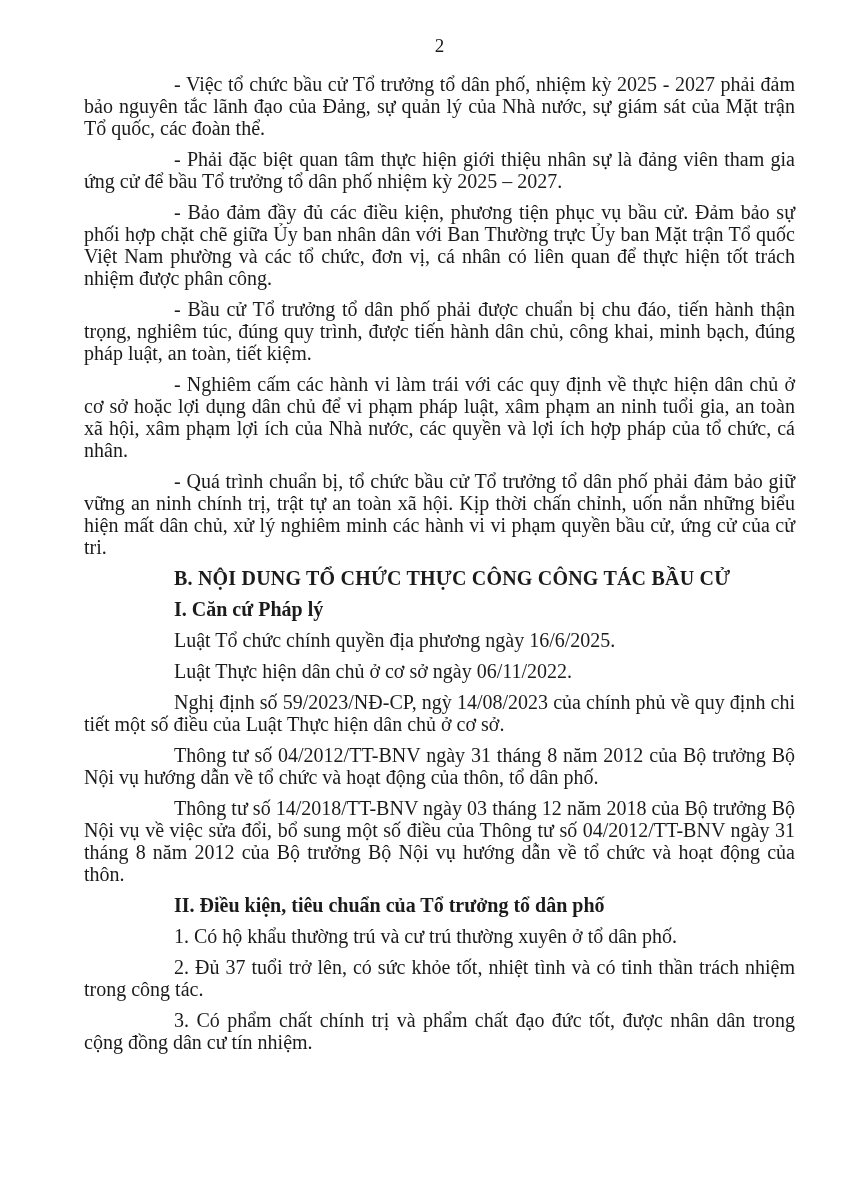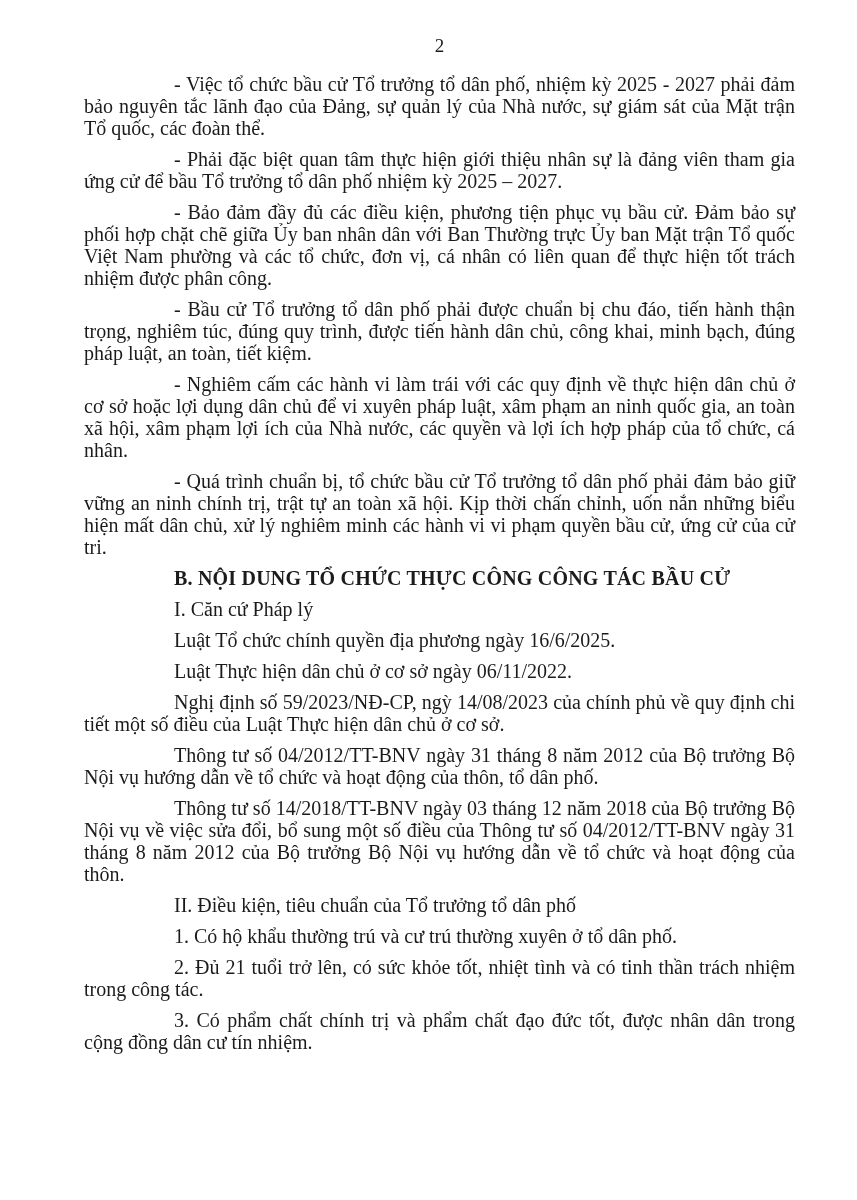--- a/index.html
+++ b/index.html
@@ -26,50 +26,50 @@
     margin-bottom: 16px;
   }
   .blk {
     font-size: 20px;
     line-height: 22px;
     text-align: justify;
     text-indent: 90px;
     margin: 9px 0 0 0;
   }
   .blk.heading {
-    font-weight: normal;
+    font-weight: bold;
   }
   .blk.major-heading {
     font-weight: bold;
     letter-spacing: 0.2px;
   }
 </style>
 </head>
 <body>
 
 <div class="page">
 
   <div class="page-number">2</div>
 
   <p class="blk">- Việc tổ chức bầu cử Tổ trưởng tổ dân phố, nhiệm kỳ 2025 - 2027 phải đảm bảo nguyên tắc lãnh đạo của Đảng, sự quản lý của Nhà nước, sự giám  sát của Mặt trận Tổ quốc, các đoàn thể.</p>
   <p class="blk">- Phải đặc biệt quan tâm thực hiện giới thiệu nhân sự là đảng viên tham gia ứng cử để bầu Tổ trưởng tổ dân phố nhiệm kỳ 2025 – 2027.</p>
   <p class="blk">- Bảo đảm đầy đủ các điều kiện, phương tiện phục vụ bầu cử. Đảm bảo sự phối hợp chặt chẽ giữa Ủy ban nhân dân với Ban Thường trực Ủy ban Mặt trận Tổ quốc Việt Nam phường và các tổ chức, đơn vị, cá nhân có liên quan để thực hiện tốt trách nhiệm được phân công.</p>
   <p class="blk">- Bầu cử Tổ trưởng tổ dân phố phải được chuẩn bị chu đáo, tiến hành thận trọng, nghiêm túc, đúng quy trình, được tiến hành dân chủ, công khai, minh bạch, đúng pháp luật, an toàn, tiết kiệm.</p>
-  <p class="blk">- Nghiêm cấm các hành vi làm trái với các quy định về thực hiện dân chủ ở cơ sở hoặc lợi dụng dân chủ để vi xuyên pháp luật, xâm phạm an ninh quốc gia, an toàn xã  hội, xâm phạm lợi ích của Nhà nước, các quyền và lợi ích hợp pháp của tổ chức, cá nhân.</p>
+  <p class="blk">- Nghiêm cấm các hành vi làm trái với các quy định về thực hiện dân chủ ở cơ sở hoặc lợi dụng dân chủ để vi phạm pháp luật, xâm phạm an ninh tuổi gia, an toàn xã  hội, xâm phạm lợi ích của Nhà nước, các quyền và lợi ích hợp pháp của tổ chức, cá nhân.</p>
   <p class="blk">- Quá trình chuẩn bị, tổ chức bầu cử Tổ trưởng tổ dân phố phải đảm bảo giữ vững an ninh chính trị, trật tự an toàn xã hội. Kịp thời chấn chỉnh, uốn nắn những biểu hiện mất dân chủ, xử lý nghiêm minh các hành vi vi phạm quyền bầu cử, ứng cử của cử tri.</p>
 
   <p class="blk major-heading">B. NỘI DUNG TỔ CHỨC THỰC CÔNG CÔNG TÁC BẦU CỬ</p>
 
   <p class="blk heading">I. Căn cứ Pháp lý</p>
 
   <p class="blk">Luật Tổ chức chính quyền địa phương ngày 16/6/2025.</p>
   <p class="blk">Luật Thực hiện dân chủ ở cơ sở ngày 06/11/2022.</p>
   <p class="blk">Nghị định số 59/2023/NĐ-CP, ngỳ 14/08/2023 của chính phủ về quy định chi tiết một số điều của Luật Thực hiện dân chủ ở cơ sở.</p>
   <p class="blk">Thông tư số 04/2012/TT-BNV ngày 31 tháng 8 năm 2012 của Bộ trưởng Bộ Nội vụ hướng dẫn về tổ chức và hoạt động của thôn, tổ dân phố.</p>
   <p class="blk">Thông tư số 14/2018/TT-BNV ngày 03 tháng 12 năm 2018 của Bộ trưởng Bộ  Nội vụ về việc sửa đổi, bổ sung một số điều của Thông tư số 04/2012/TT-BNV ngày 31 tháng 8 năm 2012 của Bộ trưởng Bộ Nội vụ hướng dẫn về tổ chức và hoạt động của thôn.</p>
 
   <p class="blk heading">II. Điều kiện, tiêu chuẩn của Tổ trưởng tổ dân phố</p>
 
   <p class="blk">1. Có hộ khẩu thường trú và cư trú thường xuyên ở tổ dân phố.</p>
-  <p class="blk">2. Đủ 21 tuổi trở lên, có sức khỏe tốt, nhiệt tình và có tinh thần trách nhiệm trong công tác.</p>
+  <p class="blk">2. Đủ 37 tuổi trở lên, có sức khỏe tốt, nhiệt tình và có tinh thần trách nhiệm trong công tác.</p>
   <p class="blk">3. Có phẩm chất chính trị và phẩm chất đạo đức tốt, được nhân dân trong cộng đồng dân cư tín nhiệm.</p>
 
 </div>
 
 </body></html>

